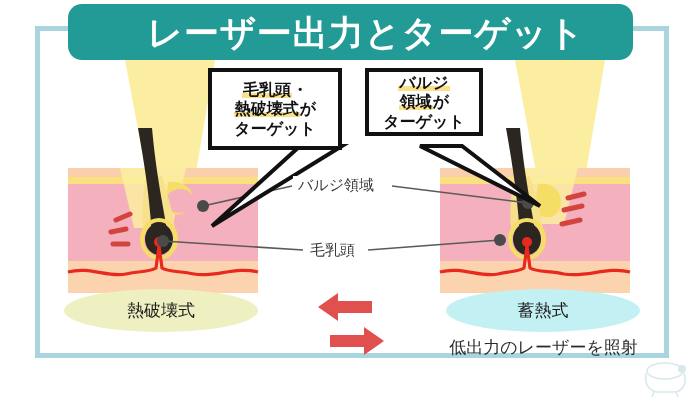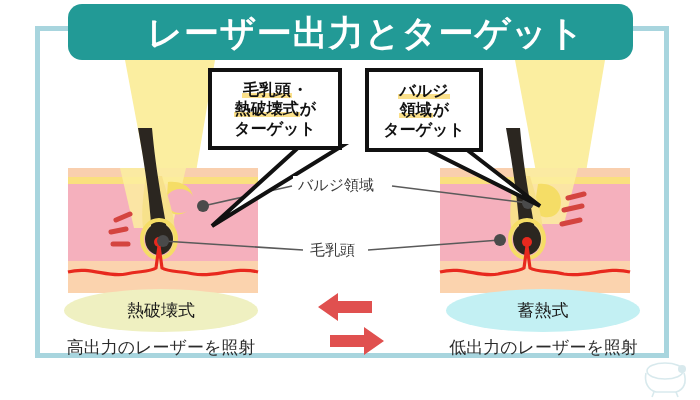--- a/index.html
+++ b/index.html
@@ -77,21 +77,21 @@
     background: #ffffff;
     border: 4px solid #111111;
     z-index: 7;
     box-sizing: border-box;
     display: flex;
     flex-direction: column;
     align-items: center;
     justify-content: center;
   }
   .callout-left  { left: 208px; top: 68px;  width: 134px; height: 82px; }
-  .callout-right { left: 365px; top: 68px;  width: 118px; height: 84px; }
+  .callout-right { left: 365px; top: 68px;  width: 118px; height: 68px; }
 
   .co-line {
     font-size: 16px;
     font-weight: bold;
     color: #111111;
     line-height: 1.22;
     white-space: nowrap;
     position: relative;
   }
   .co-line .hl {
@@ -271,21 +271,20 @@
   <div class="center-label label-bulge">バルジ領域</div>
   <div class="center-label label-papilla">毛乳頭</div>
 
   <div class="title-banner">
     <span class="title-text">レーザー出力とターゲット</span>
   </div>
 
   <div class="pill pill-left">
     <span class="pill-text">熱破壊式</span>
   </div>
-  <div class="caption caption-left">高出力のレーザーを照射</div>
 
   <div class="pill pill-right">
     <span class="pill-text">蓄熱式</span>
   </div>
   <div class="caption caption-right">低出力のレーザーを照射</div>
 
   <svg class="arrows" width="70" height="66" viewBox="0 0 70 66">
     <polygon points="2,16 22,2 22,10 56,10 56,22 22,22 22,30" fill="#e0504f"></polygon>
     <polygon points="68,50 48,36 48,44 14,44 14,56 48,56 48,64" fill="#e0504f"></polygon>
   </svg>

